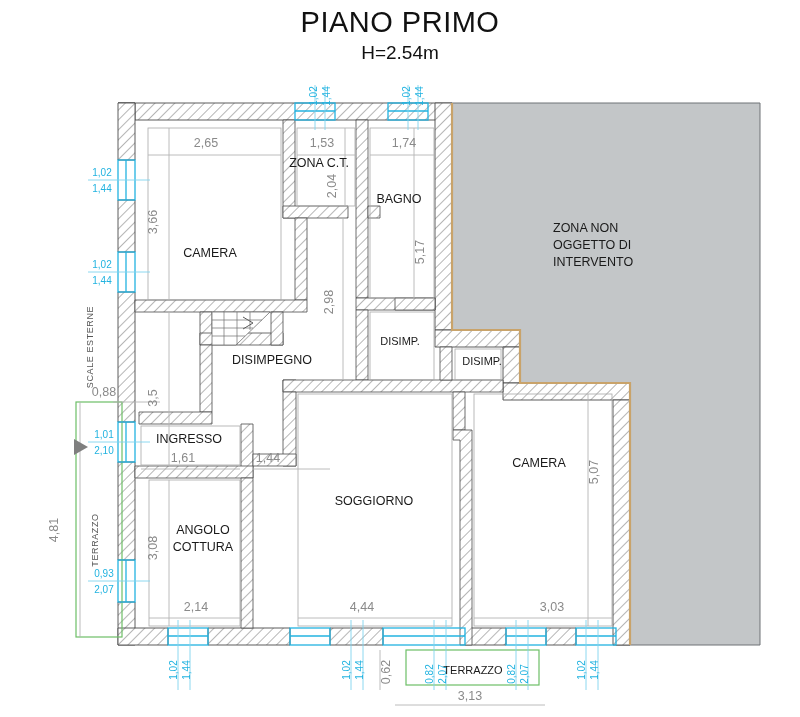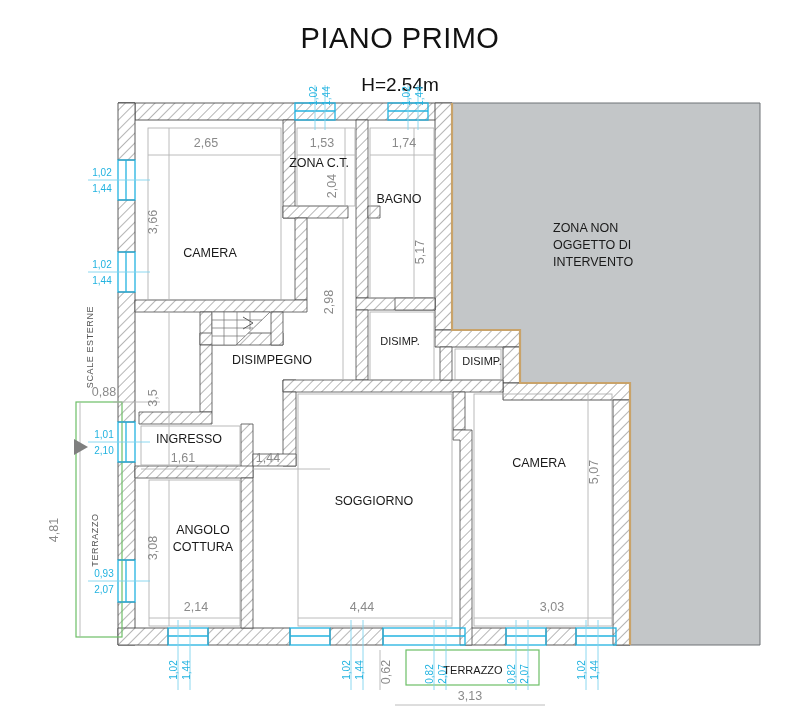--- a/index.html
+++ b/index.html
@@ -16,35 +16,35 @@
     color: #1a1a1a;
   }
   #stage {
     position: absolute;
     inset: 0;
     width: 800px;
     height: 717px;
   }
   #titleblock {
     position: absolute;
-    top: 16px;
+    top: 0;
     left: 0;
     width: 800px;
     text-align: center;
     pointer-events: none;
   }
   #plan-title {
     font-size: 29px;
     letter-spacing: 0.5px;
     margin-top: 6px;
     color: #111;
   }
   #plan-subtitle {
     font-size: 19px;
-    margin-top: 19px;
+    margin-top: 3px;
     color: #111;
   }
   svg#plan {
     position: absolute;
     top: 0;
     left: 0;
   }
   .dimtext {
     font-family: "Liberation Sans", sans-serif;
     font-size: 12.5px;

